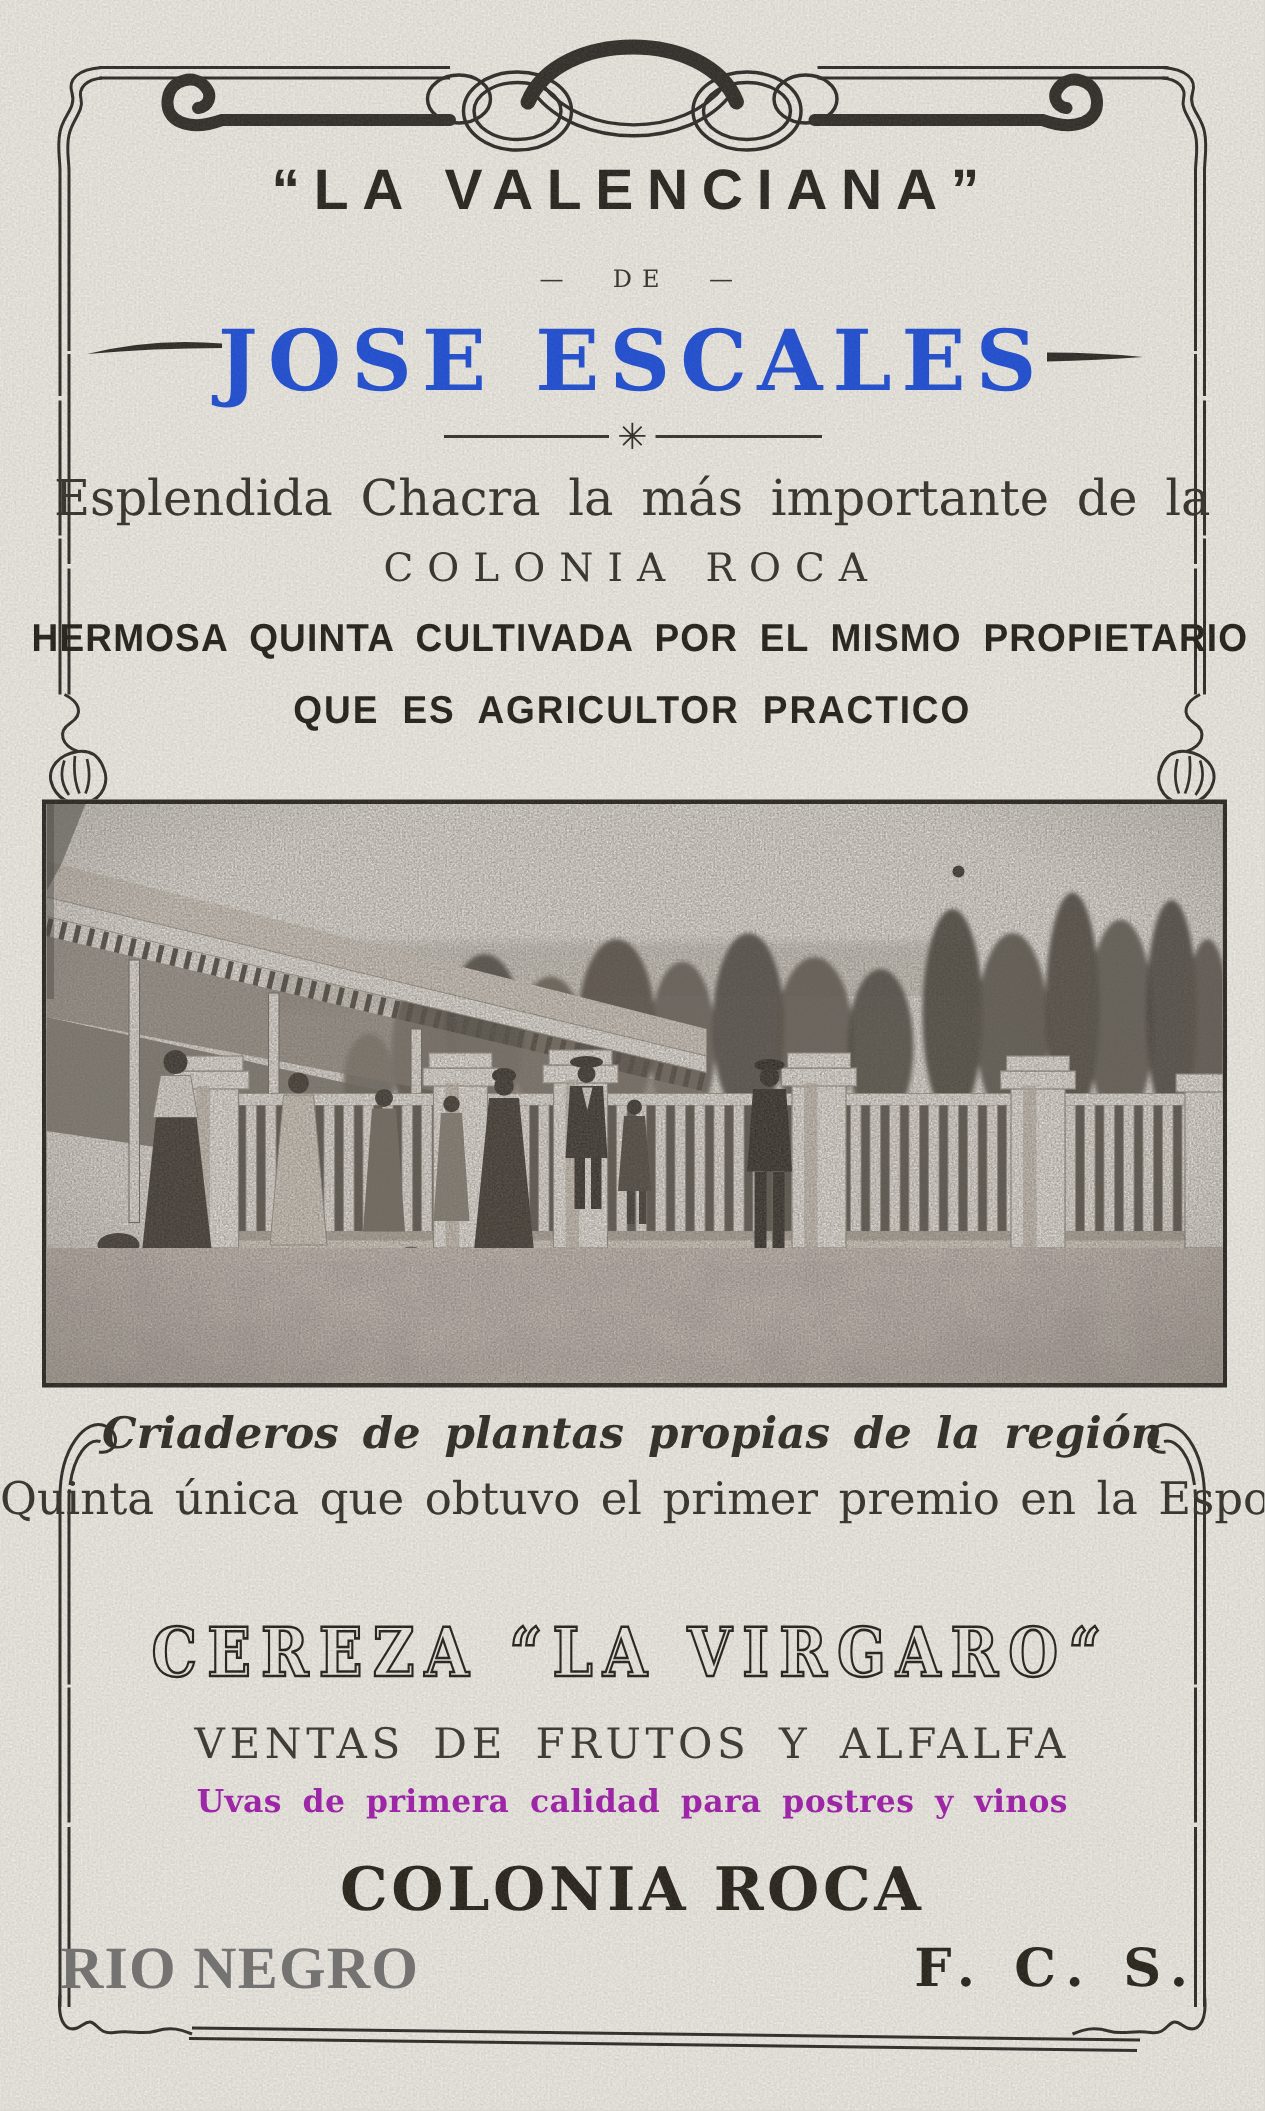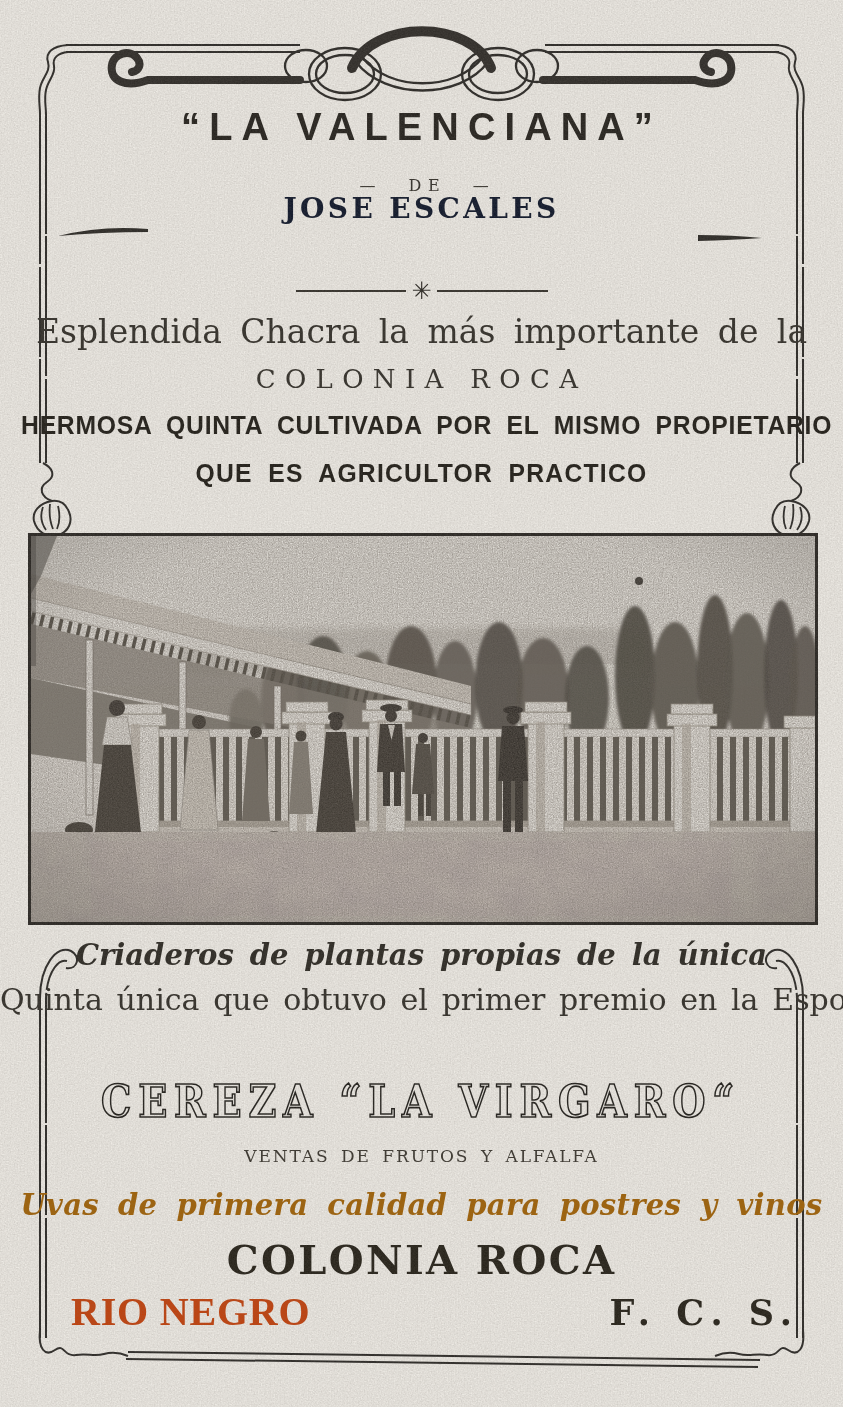--- a/index.html
+++ b/index.html
@@ -11,42 +11,42 @@
     overflow:hidden;
     font-family:"DejaVu Serif","Liberation Serif",serif;
     color:#2e2b26;
   }
   .layer{position:absolute;inset:0;pointer-events:none;}
   svg{display:block;}
   .txt{position:absolute;left:0;right:0;text-align:center;white-space:nowrap;}
   .t-title{top:106px;font-family:"Liberation Sans","DejaVu Sans",sans-serif;
            font-weight:700;font-size:38px;letter-spacing:.24em;color:#26231e;}
   .t-de{top:176px;font-size:16px;letter-spacing:.42em;word-spacing:.9em;color:#34312b;margin-left:12px;}
-  .t-owner{top:192px;font-weight:700;font-size:28px;letter-spacing:.12em;color:#0f172a;}
+  .t-owner{top:208px;font-weight:700;font-size:56px;letter-spacing:.12em;color:#1d4ed8;}
   .divider{position:absolute;top:280px;left:50%;transform:translateX(-50%);
            width:252px;display:flex;align-items:center;}
   .divider .dl{flex:1;border-top:2px solid #35322c;height:0;}
   .divider .star{font-size:24px;line-height:22px;margin:0 5px;color:#2e2b26;font-family:"DejaVu Sans",sans-serif;}
   .t-line1{top:312px;font-size:33px;word-spacing:.24em;color:#33302a;}
   .t-line2{top:364px;font-size:26px;letter-spacing:.36em;color:#33302a;}
   .sansline{font-family:"Liberation Sans","DejaVu Sans",sans-serif;font-weight:700;
             color:#211e18;transform:scaleX(.95);}
   .t-line3{top:410px;font-size:26px;letter-spacing:.03em;word-spacing:.28em;}
   .t-line4{top:458px;font-size:26px;letter-spacing:.05em;word-spacing:.3em;}
   .photo{position:absolute;top:533px;left:28px;width:784px;height:386px;
          border:3px solid #2a2723;background:#e9e5df;}
   .t-caption{top:938px;font-style:italic;font-weight:700;font-size:29px;word-spacing:.2em;color:#2d2a24;}
   .t-award1{top:982px;font-size:30px;word-spacing:.14em;color:#33302a;}
   .t-award2{top:1034px;font-size:30px;word-spacing:.2em;color:#33302a;}
   .cereza{position:absolute;top:1072px;left:0;width:843px;height:62px;}
-  .t-ventas{top:1146px;font-size:17px;letter-spacing:.11em;word-spacing:.25em;color:#3a362f;}
-  .t-uvas{top:1188px;font-weight:700;font-size:29px;letter-spacing:.01em;word-spacing:.3em;color:#a16207;font-style:italic;}
+  .t-ventas{top:1146px;font-size:28px;letter-spacing:.11em;word-spacing:.25em;color:#3a362f;}
+  .t-uvas{top:1188px;font-weight:700;font-size:21px;letter-spacing:.01em;word-spacing:.3em;color:#a21caf;}
   .t-colonia{top:1236px;font-weight:700;font-size:40px;letter-spacing:.06em;color:#262219;}
-  .t-rio{position:absolute;top:1288px;left:71px;font-family:"Liberation Serif",serif;
-         font-weight:700;font-size:40px;letter-spacing:.02em;white-space:nowrap;color:#c2410c;}
+  .t-rio{position:absolute;top:1288px;left:40px;font-family:"Liberation Serif",serif;
+         font-weight:700;font-size:40px;letter-spacing:.02em;white-space:nowrap;color:#737373;}
   .t-fcs{position:absolute;top:1292px;right:44px;font-weight:700;font-size:35px;
          letter-spacing:.2em;white-space:nowrap;color:#262219;text-align:right;}
 </style>
 </head>
 <body>
 
 <div class="page">
 
   <svg class="layer" width="843" height="1407" viewBox="0 0 843 1407">
     <g fill="none" stroke="#2c2a27" stroke-width="2">
@@ -274,21 +274,21 @@
       <rect x="0" y="296" width="784" height="90" filter="url(#mottle)" opacity=".55"></rect>
 
       <polygon points="0,0 26,0 10,40 0,58" fill="#2e2b27" opacity=".5"></polygon>
       <rect x="0" y="0" width="5" height="130" fill="#2e2b27" opacity=".4"></rect>
       <circle cx="608" cy="45" r="4" fill="#33302b"></circle>
       <rect width="784" height="386" fill="url(#vig)"></rect>
       <rect width="784" height="386" filter="url(#grain)" opacity=".6"></rect>
     </svg>
   </figure>
 
-  <div class="txt t-caption">Criaderos de plantas propias de la única</div>
+  <div class="txt t-caption">Criaderos de plantas propias de la región</div>
   <div class="txt t-award1">Quinta única que obtuvo el primer premio en la Esposi-</div>
 
   <svg class="cereza" viewBox="0 0 843 62">
     <text x="421" y="45" text-anchor="middle" textLength="640" lengthAdjust="spacingAndGlyphs" font-family="DejaVu Serif, Liberation Serif, serif" font-weight="700" font-size="45" letter-spacing="8" fill="none" stroke="#211f1b" stroke-width="1.7">CEREZA “LA VIRGARO“</text>
   </svg>
 
   <div class="txt t-ventas">VENTAS DE FRUTOS Y ALFALFA</div>
   <div class="txt t-uvas">Uvas de primera calidad para postres y vinos</div>
   <div class="txt t-colonia">COLONIA ROCA</div>
 

